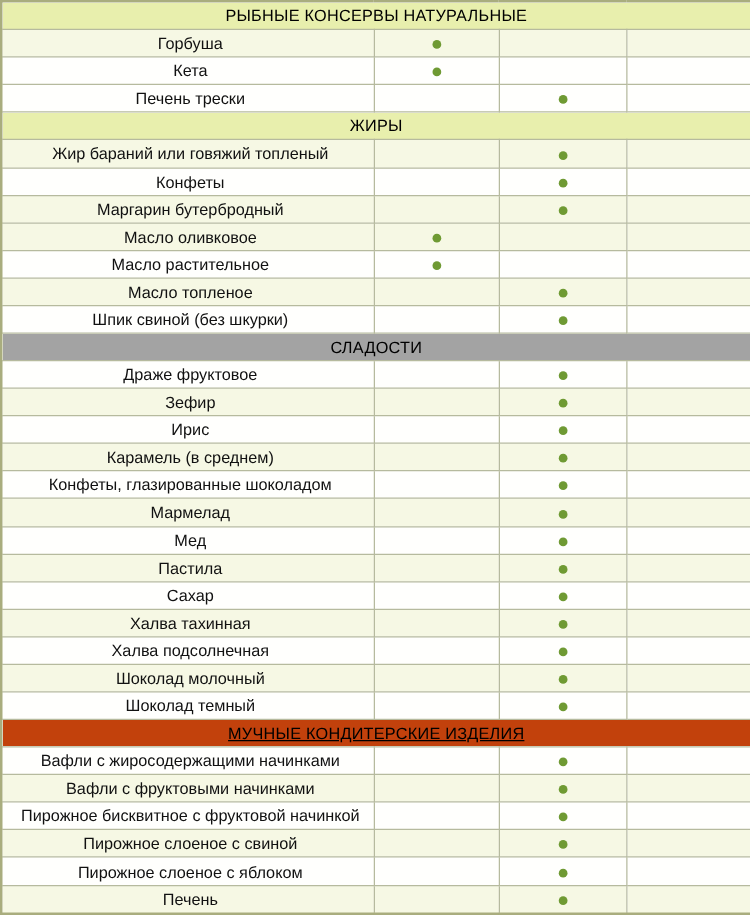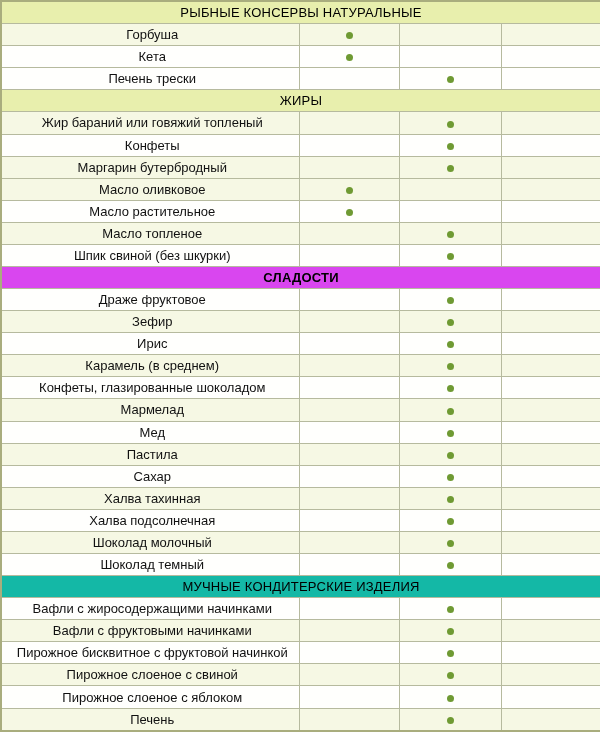--- a/index.html
+++ b/index.html
@@ -127,21 +127,21 @@
         <td class="mark"><span class="dot" style="background: rgb(111, 154, 51);"></span></td>
         <td class="mark"></td>
       </tr>
       <tr class="data-odd">
         <td class="name">Шпик свиной (без шкурки)</td>
         <td class="mark"></td>
         <td class="mark"><span class="dot" style="background: rgb(111, 154, 51);"></span></td>
         <td class="mark"></td>
       </tr>
       <tr class="section">
-        <td colspan="4" class="section-cell" style="background: #d946ef; font-weight: bold;">СЛАДОСТИ</td>
+        <td colspan="4" class="section-cell" style="background: #a3a3a3;">СЛАДОСТИ</td>
       </tr>
       <tr class="data-odd">
         <td class="name">Драже фруктовое</td>
         <td class="mark"></td>
         <td class="mark"><span class="dot" style="background: rgb(111, 154, 51);"></span></td>
         <td class="mark"></td>
       </tr>
       <tr class="data-even">
         <td class="name">Зефир</td>
         <td class="mark"></td>
@@ -208,21 +208,21 @@
         <td class="mark"><span class="dot" style="background: rgb(111, 154, 51);"></span></td>
         <td class="mark"></td>
       </tr>
       <tr class="data-odd">
         <td class="name">Шоколад темный</td>
         <td class="mark"></td>
         <td class="mark"><span class="dot" style="background: rgb(111, 154, 51);"></span></td>
         <td class="mark"></td>
       </tr>
       <tr class="section">
-        <td colspan="4" class="section-cell" style="background: #14b8a6;">МУЧНЫЕ КОНДИТЕРСКИЕ ИЗДЕЛИЯ</td>
+        <td colspan="4" class="section-cell" style="background: #c2410c; text-decoration: underline;">МУЧНЫЕ КОНДИТЕРСКИЕ ИЗДЕЛИЯ</td>
       </tr>
       <tr class="data-odd">
         <td class="name">Вафли с жиросодержащими начинками</td>
         <td class="mark"></td>
         <td class="mark"><span class="dot" style="background: rgb(111, 154, 51);"></span></td>
         <td class="mark"></td>
       </tr>
       <tr class="data-even">
         <td class="name">Вафли с фруктовыми начинками</td>
         <td class="mark"></td>

